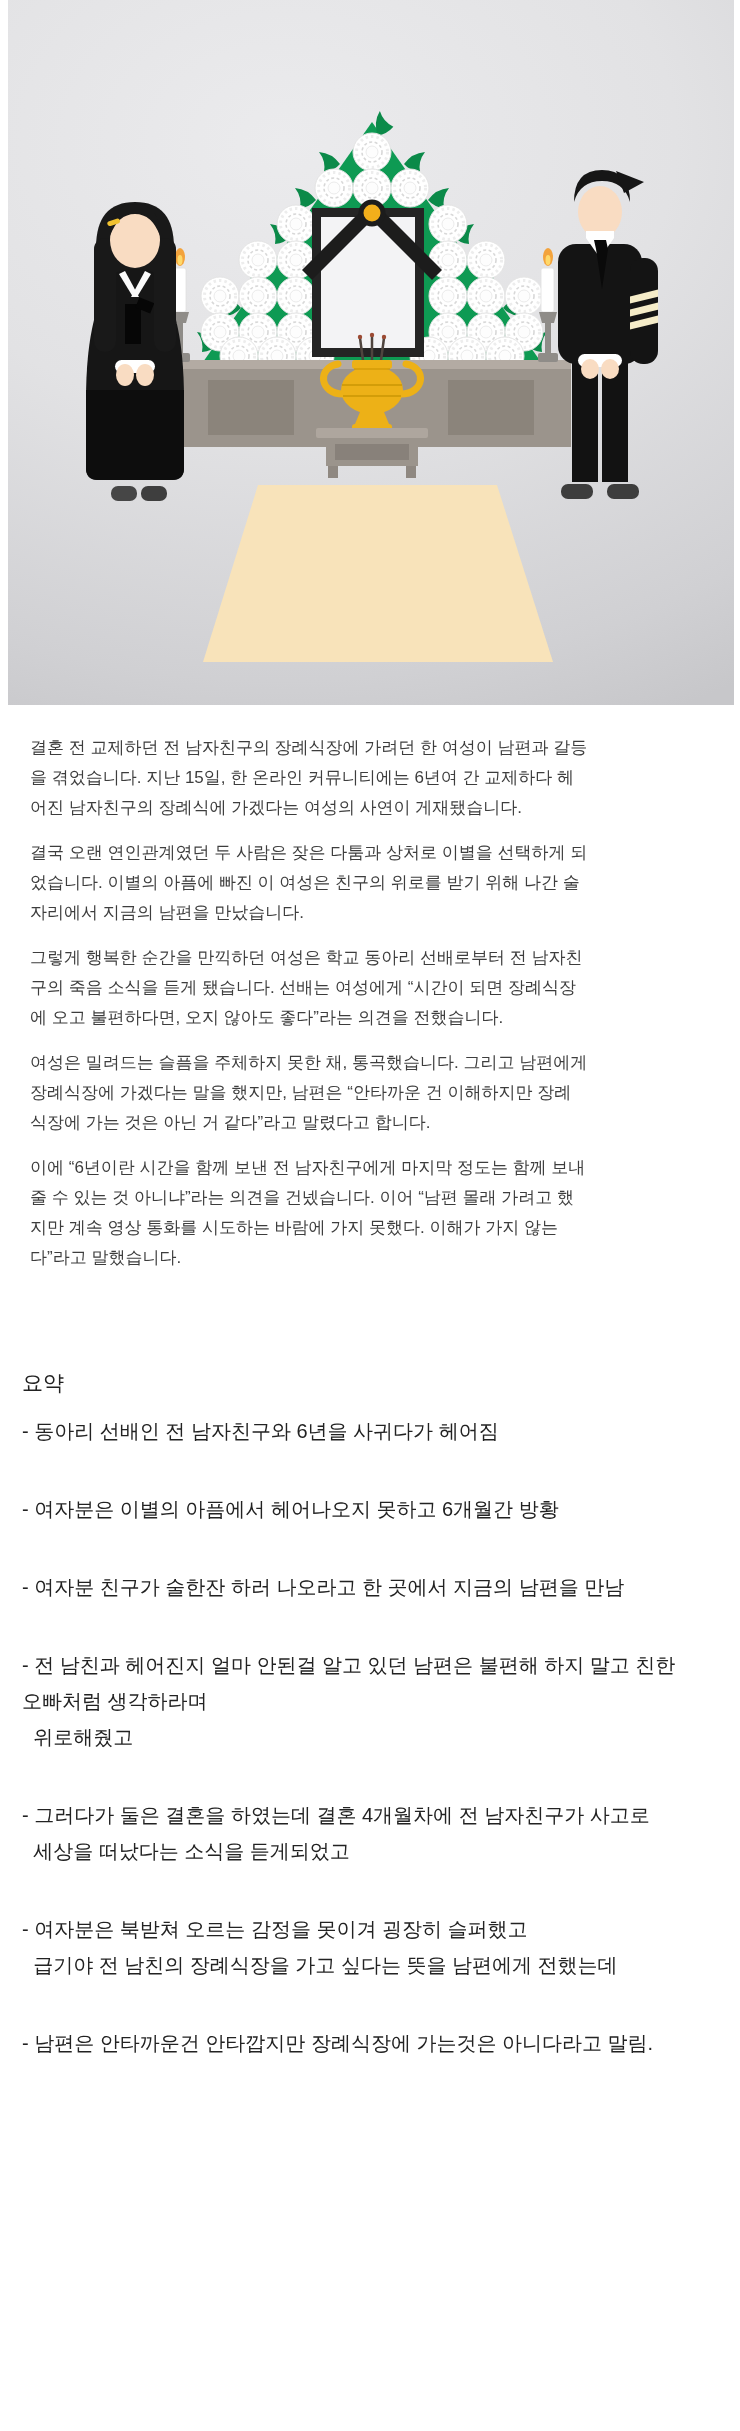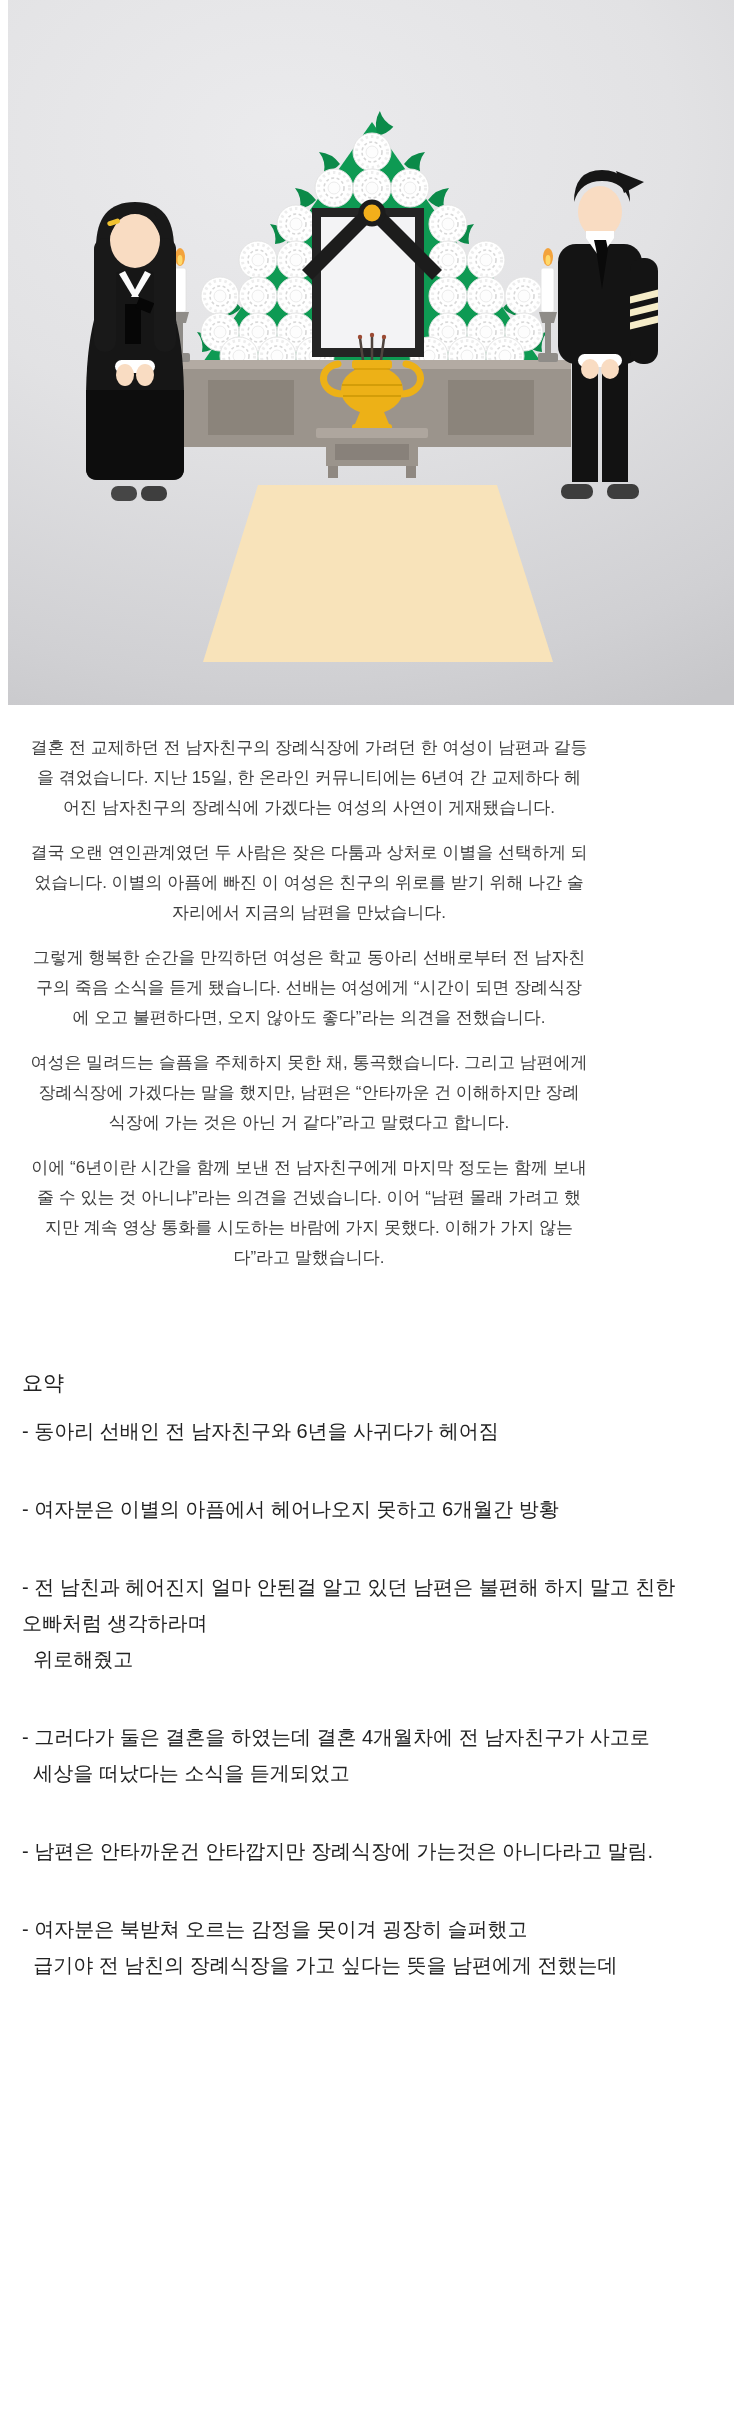--- a/index.html
+++ b/index.html
@@ -15,21 +15,21 @@
     margin: 0 6px 0 8px;
     width: 726px;
     height: 705px;
     background: radial-gradient(120% 90% at 38% 20%,
         #ebebed 0%, #e2e2e4 45%, #d0d0d3 85%, #c7c7ca 100%);
     overflow: hidden;
   }
   .illustration svg { display: block; }
 
   
-  .article { padding: 28px 30px 0 30px; text-align: center; }
+  .article { padding: 28px 30px 0 30px; }
   .article p {
     width: 558px;
     margin: 0 0 15px 0;
     font-size: 17px;
     line-height: 30px;
     color: #3d3d3d;
     word-break: break-all;
   }
   .article p.p-gap { }
 
@@ -229,23 +229,24 @@
     <p>결국 오랜 연인관계였던 두 사람은 잦은 다툼과 상처로 이별을 선택하게 되었습니다. 이별의 아픔에 빠진 이 여성은 친구의 위로를 받기 위해 나간 술자리에서 지금의 남편을 만났습니다.</p>
     <p class="p-gap">그렇게 행복한 순간을 만끽하던 여성은 학교 동아리 선배로부터 전 남자친구의 죽음 소식을 듣게 됐습니다. 선배는 여성에게 “시간이 되면 장례식장에 오고 불편하다면, 오지 않아도 좋다”라는 의견을 전했습니다.</p>
     <p>여성은 밀려드는 슬픔을 주체하지 못한 채, 통곡했습니다. 그리고 남편에게 장례식장에 가겠다는 말을 했지만, 남편은 “안타까운 건 이해하지만 장례식장에 가는 것은 아닌 거 같다”라고 말렸다고 합니다.</p>
     <p>이에 “6년이란 시간을 함께 보낸 전 남자친구에게 마지막 정도는 함께 보내줄 수 있는 것 아니냐”라는 의견을 건넸습니다. 이어 “남편 몰래 가려고 했지만 계속 영상 통화를 시도하는 바람에 가지 못했다. 이해가 가지 않는다”라고 말했습니다.</p>
   </div>
 
   <div class="summary">
     <div class="summary-title">요약</div>
     <div class="summary-item">- 동아리 선배인 전 남자친구와 6년을 사귀다가 헤어짐</div>
     <div class="summary-item">- 여자분은 이별의 아픔에서 헤어나오지 못하고 6개월간 방황</div>
+    <div class="summary-item">- 여자분 친구가 술한잔 하러 나오라고 한 곳에서 지금의 남편을 만남</div>
     <div class="summary-item">- 전 남친과 헤어진지 얼마 안된걸 알고 있던 남편은 불편해 하지 말고 친한
 오빠처럼 생각하라며
   위로해줬고</div>
     <div class="summary-item">- 그러다가 둘은 결혼을 하였는데 결혼 4개월차에 전 남자친구가 사고로
   세상을 떠났다는 소식을 듣게되었고</div>
-    <div class="summary-item">- 남편은 안타까운건 안타깝지만 장례식장에 가는것은 아니다라고 말림.</div>
     <div class="summary-item">- 여자분은 북받쳐 오르는 감정을 못이겨 굉장히 슬퍼했고
   급기야 전 남친의 장례식장을 가고 싶다는 뜻을 남편에게 전했는데</div>
+    <div class="summary-item">- 남편은 안타까운건 안타깝지만 장례식장에 가는것은 아니다라고 말림.</div>
   </div>
 
 </div>
 
 </body></html>

